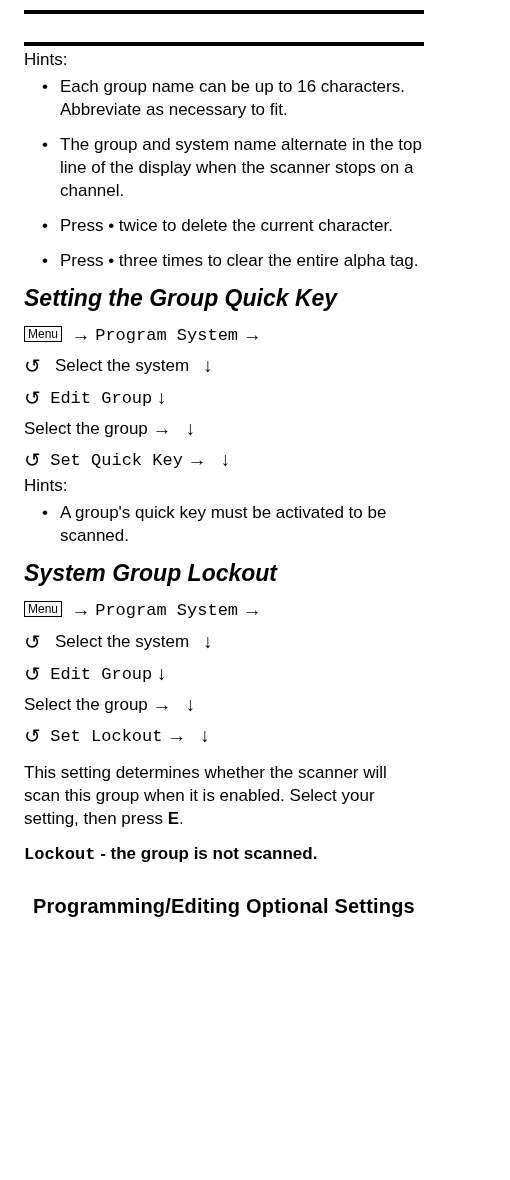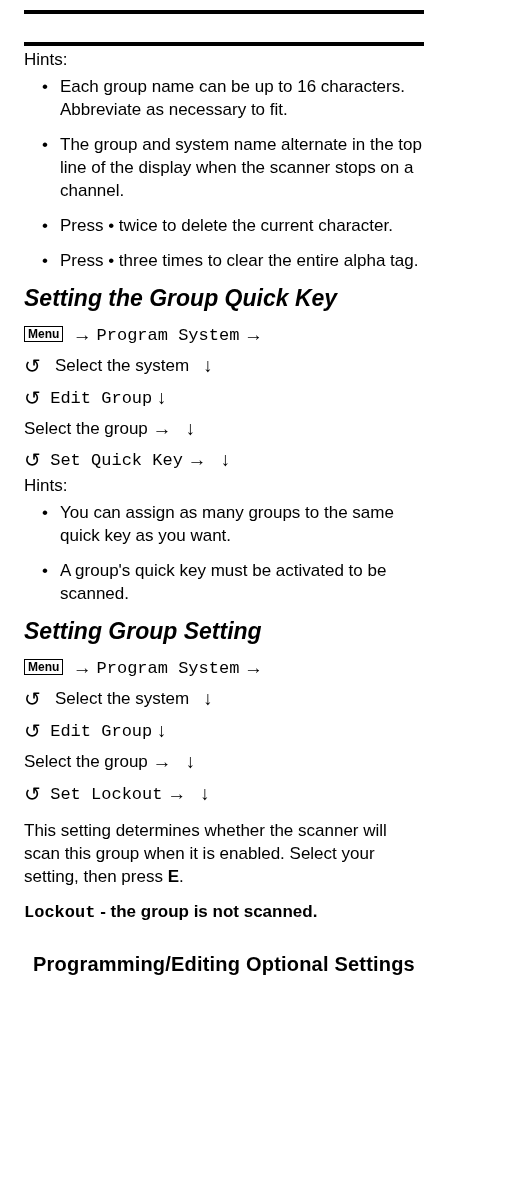--- a/index.html
+++ b/index.html
@@ -5,21 +5,21 @@
   * { box-sizing: border-box; margin: 0; padding: 0; }
   html, body { width: 510px; background: #fff; font-family: Arial, Helvetica, sans-serif; color: #000; }
   .page { width: 448px; padding: 10px 24px 12px 24px; }
   .rule-thick { border-top: 4px solid #000; margin-bottom: 6px; }
   .rule-thin-pair { border-top: 2px solid #000; height: 4px; border-bottom: 2px solid #000; margin-bottom: 4px; }
   .hints-label { font-size: 17px; }
   ul.hints { list-style: none; padding-left: 18px; margin-top: 6px; }
   ul.hints li { position: relative; padding-left: 18px; font-size: 17px; line-height: 1.35; margin-bottom: 12px; }
   ul.hints li::before { content: "•"; position: absolute; left: 0; top: 0; }
   h2.section { font-style: italic; font-weight: bold; font-size: 23px; margin-top: 6px; margin-bottom: 8px; }
-  .menu-key { display: inline-block; border: 1.5px solid #000; font-size: 12px; font-weight: bold; padding: 0px 3px; line-height: 14px; vertical-align: 2px; font-family: Arial, sans-serif; }
+  .menu-key { display: inline-block; border: 1.5px solid #000; font-size: 12px; font-weight: normal; padding: 0px 3px; line-height: 14px; vertical-align: 2px; font-family: Arial, sans-serif; }
   .nav-line { font-size: 17px; line-height: 1.6; }
   .mono { font-family: "Courier New", Courier, monospace; }
   .arrow { font-size: 19px; vertical-align: -1px; }
   .para { font-size: 17px; line-height: 1.35; margin-top: 10px; margin-bottom: 6px; }
   .footer-title { font-size: 20px; font-weight: bold; text-align: center; margin-top: 28px; font-family: Verdana, Geneva, sans-serif; letter-spacing: 0.2px; }
   .page-num { font-size: 15px; margin-top: 6px; }
   .rot { display: inline-block; font-size: 20px; vertical-align: -2px; }
 </style>
 </head>
 <body>
@@ -55,25 +55,24 @@
     <span class="arrow">↓</span><br>
     <span class="rot">↺</span>
     &nbsp;<span class="mono">Set Quick Key</span>
     <span class="arrow">→</span>&nbsp;&nbsp;
     <span class="arrow">↓</span>
   </div>
 
 
   <div class="hints-label">Hints:</div>
   <ul class="hints">
-    <li>You can assign as many groups to the same quick key as you want.</li>
     <li>A group's quick key must be activated to be scanned.</li>
   </ul>
 
-  <h2 class="section">Setting Group Setting</h2>
+  <h2 class="section">System Group Lockout</h2>
 
   <div class="nav-line">
     <span class="menu-key">Menu</span>
     &nbsp;<span class="arrow">→</span>
     <span class="mono">Program System</span>
     <span class="arrow">→</span><br>
     <span class="rot">↺</span>
     &nbsp;&nbsp;<span>Select the system</span>&nbsp;&nbsp;
     <span class="arrow">↓</span><br>
     <span class="rot">↺</span>

